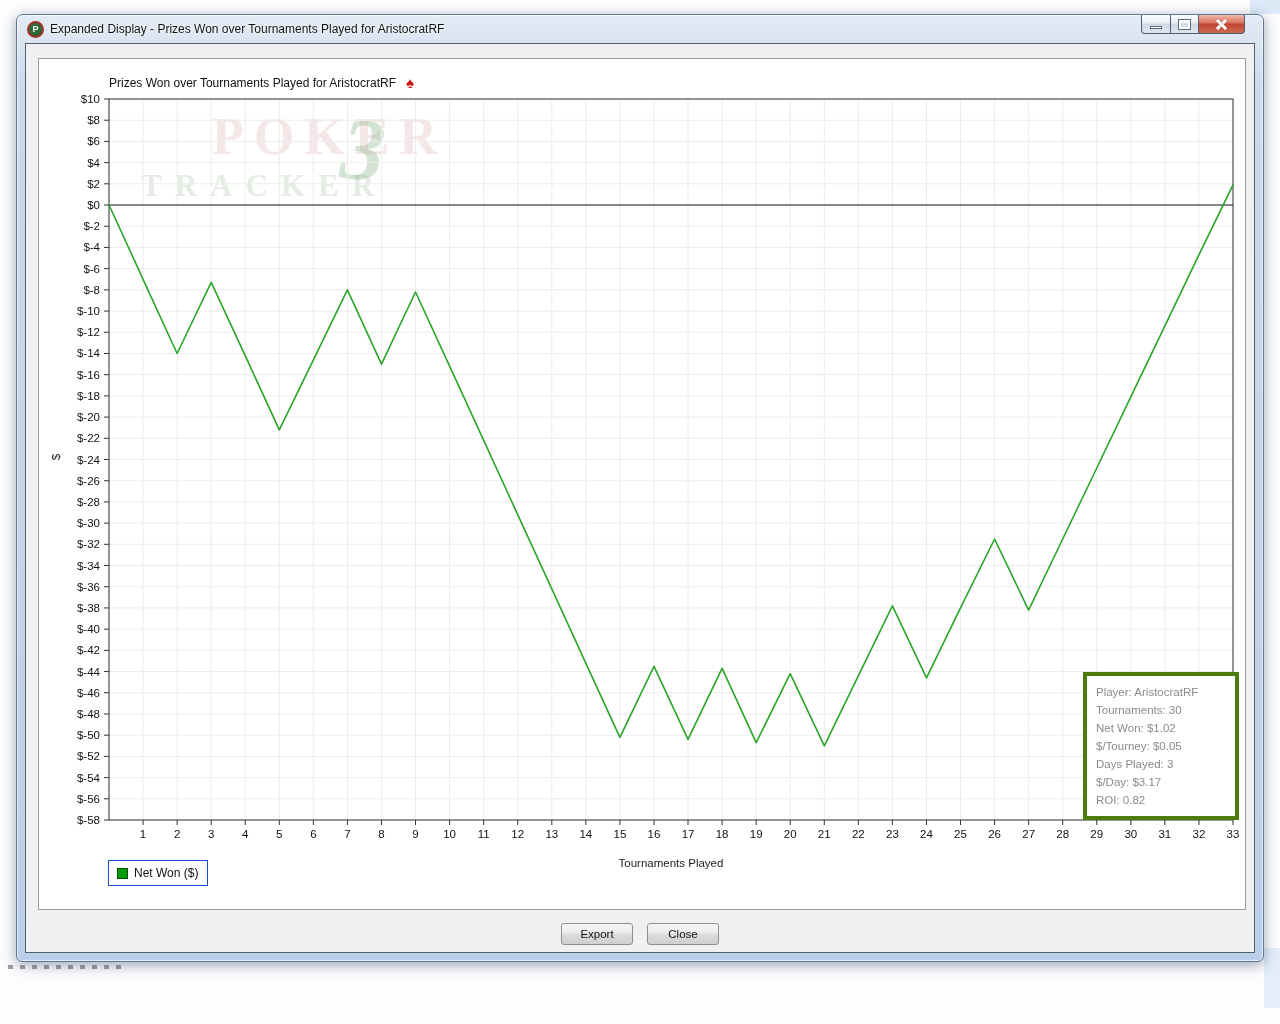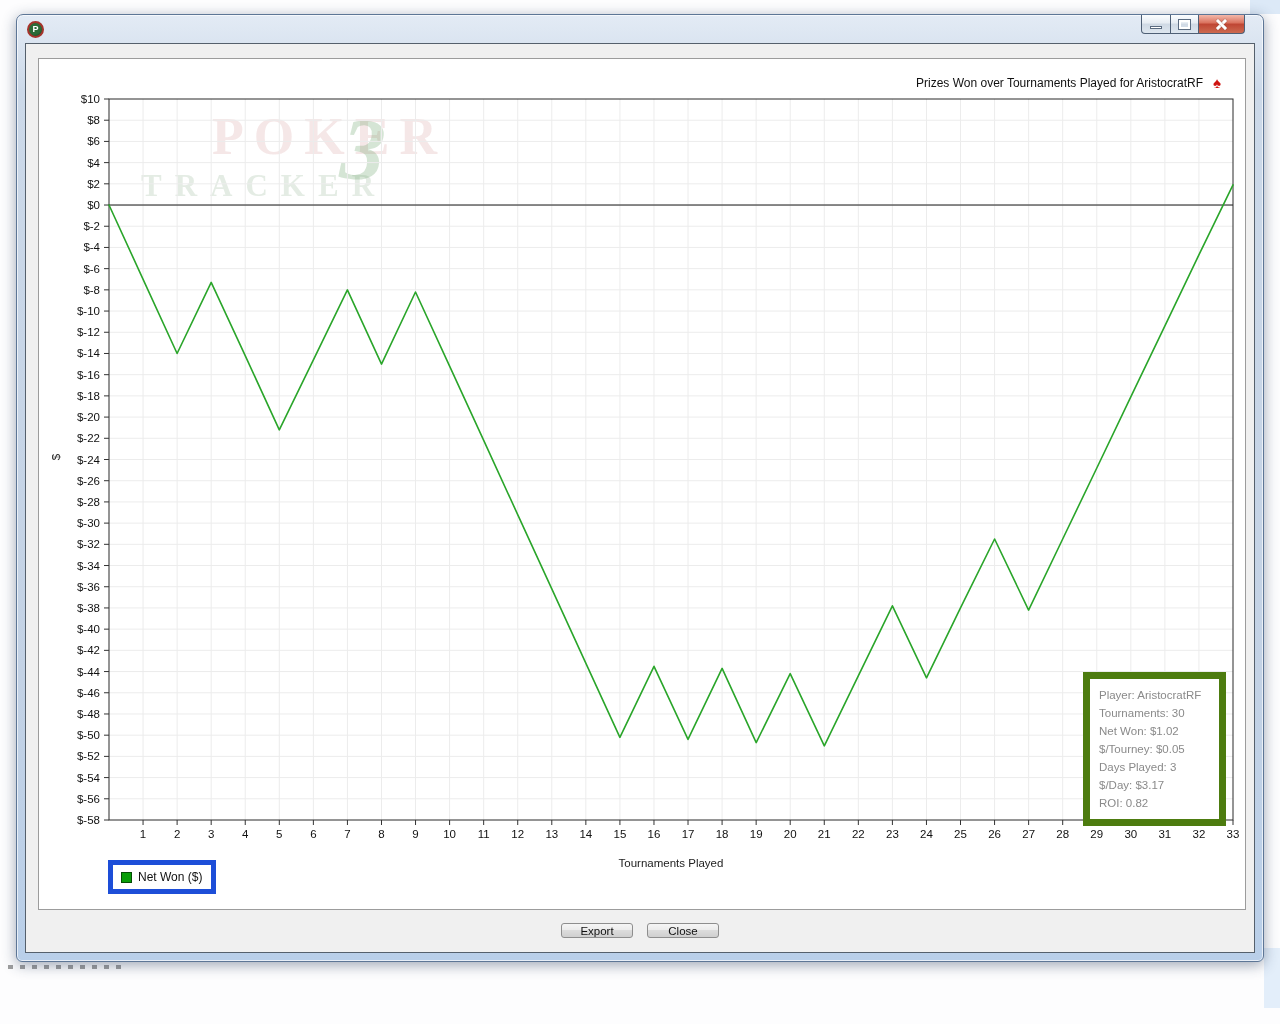--- a/index.html
+++ b/index.html
@@ -40,69 +40,70 @@
     width:3px; height:13px; background:#fff; box-shadow:0 0 1px #7c2a1c; }
   .glyph-close:before { transform:rotate(45deg); } .glyph-close:after { transform:rotate(-45deg); }
 
   
   .dialog { position:absolute; left:8px; right:8px; top:28px; bottom:8px;
     background:#f0f0f0; border:1px solid #55606c; }
 
   .chart-panel { position:absolute; left:12px; top:14px; width:1208px; height:852px;
     background:#ffffff; border:1px solid #9c9c9c; }
 
-  .chart-title { position:absolute; left:58px; top:15px; width:1124px; text-align:right;
+  .chart-title { position:absolute; left:70px; top:15px; width:1124px; text-align:left;
     font-size:12px; color:#111; }
   .title-spade { color:#cf1310; font-size:15px; margin-left:10px; vertical-align:-1px; }
 
   .x-axis-title { position:absolute; left:70px; top:782px; width:1124px; text-align:center;
     font-size:11.5px; color:#222;margin-top:16px; }
   .y-axis-title { position:absolute; left:14px; top:392px; font-size:11.5px; color:#222;
     transform:rotate(-90deg); }
 
   .chart-svg { position:absolute; left:0; top:0; }
 
   
   .watermark { position:absolute; left:88px; top:48px; width:320px; pointer-events:none;
     font-family:"Liberation Serif", serif; }
   .wm-poker { font-size:52px; letter-spacing:10px; color:rgba(180,70,70,.13); font-weight:bold;text-align:right; }
   .wm-three { position:absolute; left:214px; top:-8px; font-size:88px; font-style:italic;
     color:rgba(105,160,105,.28); font-weight:bold; transform:rotate(4deg); }
   .wm-tracker { font-size:31px; letter-spacing:13px; color:rgba(120,160,120,.20);
     font-weight:bold; margin-top:2px; margin-left:14px; }
 
   
-  .info-box { position:absolute; left:1044px; top:613px; width:143px; min-height:141px;
-    background:#fff; border:7px solid #4d7c0f; padding:7px 9px; }
+  .info-box { position:absolute; left:1044px; top:613px; width:156px; min-height:141px;
+    background:#fff; border:4px solid #4d7c0f; padding:7px 9px; }
   .info-line { font-size:11.5px; color:#8a8a8a; line-height:18px; white-space:nowrap; }
 
   
-  .legend { position:absolute; left:69px; top:801px; background:#fff; border:5px solid #1d4ed8;
+  .legend { position:absolute; left:69px; top:801px; background:#fff; border:1px solid #1d4ed8;
     padding:5px 9px 5px 8px; display:flex; align-items:center; }
   .legend-swatch { width:11px; height:11px; background:#089d08; border:1px solid #044d04; margin-right:6px; }
   .legend-label { font-size:12px; color:#111; white-space:nowrap; }
 
   
   .footer { position:absolute; left:0; right:0; top:879px; display:flex; justify-content:center; gap:14px; }
-  .push-btn { width:72px; height:15px; font-size:11.5px; color:#111;
+  .push-btn { width:72px; height:22px; font-size:11.5px; color:#111;
     font-family:"Liberation Sans", sans-serif;
     background:linear-gradient(180deg,#f5f5f5 0%,#ececec 45%,#dcdcdc 50%,#cfcfcf 100%);
     border:1px solid #8e8e8e; border-radius:3px; }
 </style>
 </head>
 <body>
 
 <div class="desktop-corner-tr"></div>
 <div class="desktop-corner-br"></div>
 <div class="desktop-artifact"></div>
 
 <div class="window">
 
   <div class="titlebar">
     <div class="app-icon">P</div>
+    <div class="title-text">Expanded Display - Prizes Won over Tournaments Played for AristocratRF</div>
   </div>
 
   <div class="win-controls">
     <div class="win-btn minimize">
       <div class="glyph-min"></div>
     </div>
     <div class="win-btn maximize">
       <div class="glyph-max"></div>
     </div>
     <div class="win-btn close">

